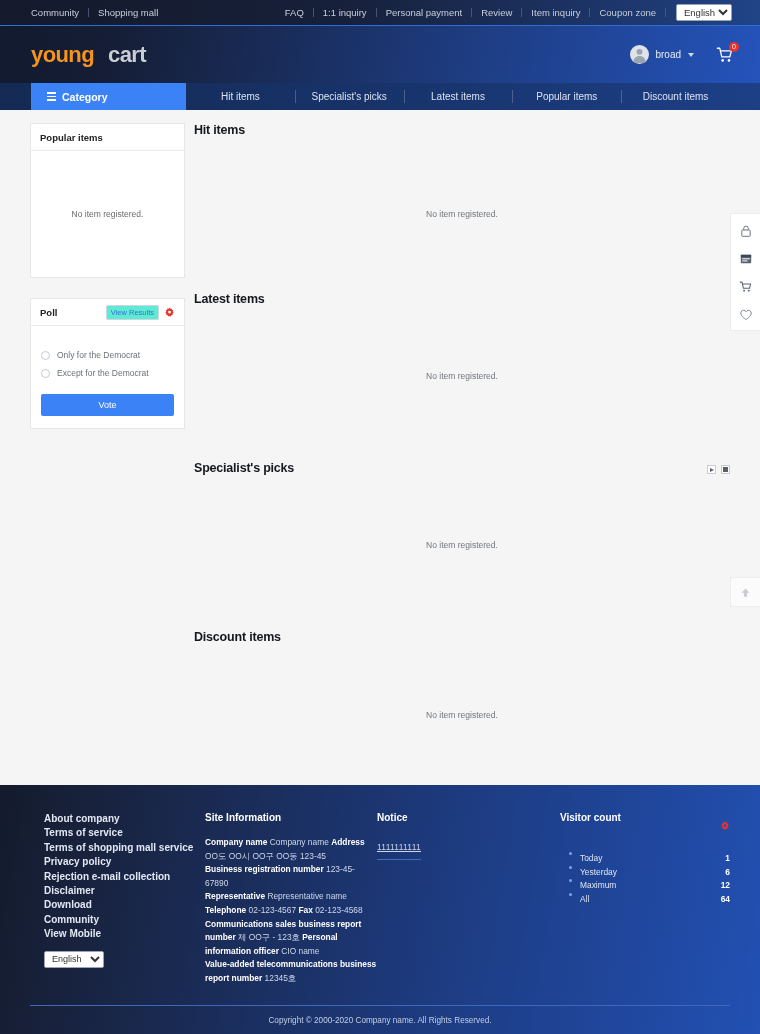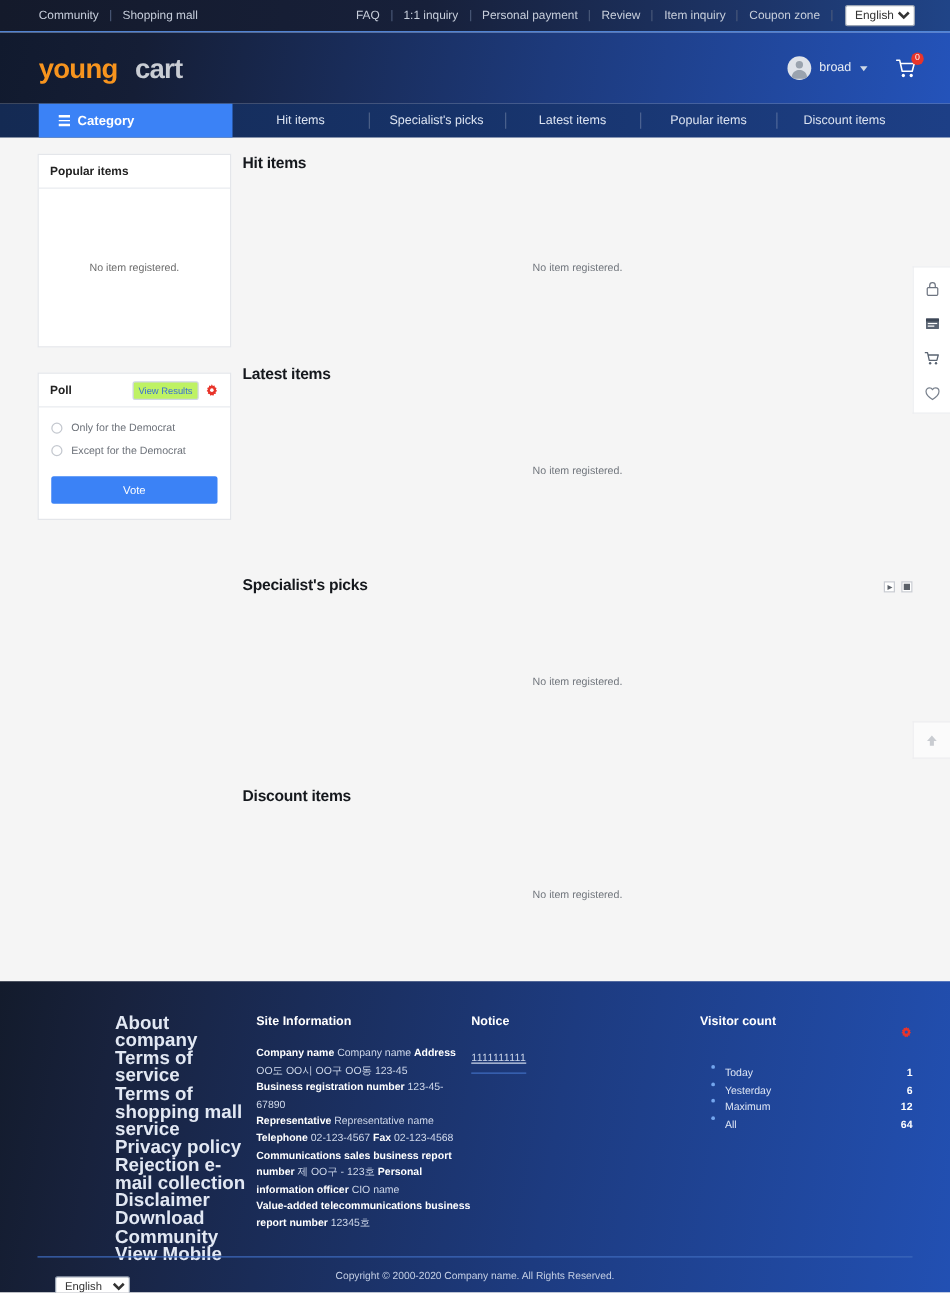--- a/index.html
+++ b/index.html
@@ -258,36 +258,36 @@
   }
 
   
   .poll { margin-top: 20px; }
   .poll-head-right { display: flex; align-items: center; gap: 5px; }
   .btn-viewresults {
     font-size: 7.5px;
     color: #3b6fd4;
     border: 1px solid #cfd6e2;
     border-radius: 2px;
-    background: #bef264;
+    background: #5eead4;
     padding: 2px 4px;
     cursor: pointer;
     font-family: "Liberation Sans", sans-serif;
     line-height: 9px;
   }
   .gear-ico { width: 11px; height: 11px; cursor: pointer; display:block; }
   .poll-body { padding: 11px 10px 12px 10px; }
   .poll-q {
     font-size: 9.5px;
     font-weight: bold;
     color: #1d1d1d;
     line-height: 14px;
     letter-spacing: -0.1px;
   }
-  .poll-opts { }
+  .poll-opts { margin-top: 13px; }
   .poll-opt {
     display: flex;
     align-items: center;
     gap: 7px;
     margin-bottom: 8px;
     cursor: pointer;
   }
   .radio {
     width: 9px; height: 9px;
     border: 1px solid #c4c8cf;
@@ -402,27 +402,26 @@
     padding: 27px 30px 0 30px;
     gap: 0;
   }
   .fcol { }
   .fcol-1 { width: 175px; padding-left: 14px; }
   .fcol-2 { width: 172px; }
   .fcol-3 { width: 175px; }
   .fcol-4 { width: 170px; margin-left: auto; }
   .f-link {
     display: block;
-    font-size: 15px;
+    font-size: 10px;
     color: #e2e8f3;
     text-decoration: none;
     line-height: 14px;
     margin-bottom: 0.4px;
     font-weight: bold;
-    margin-left: 48px;
   }
   .f-lang {
     margin-top: 9px;
     width: 60px;
     height: 17px;
     font-size: 9px;
     font-family: "Liberation Sans", sans-serif;
     background: #fff;
     border: 1px solid #9aa4b4;
     border-radius: 2px;

